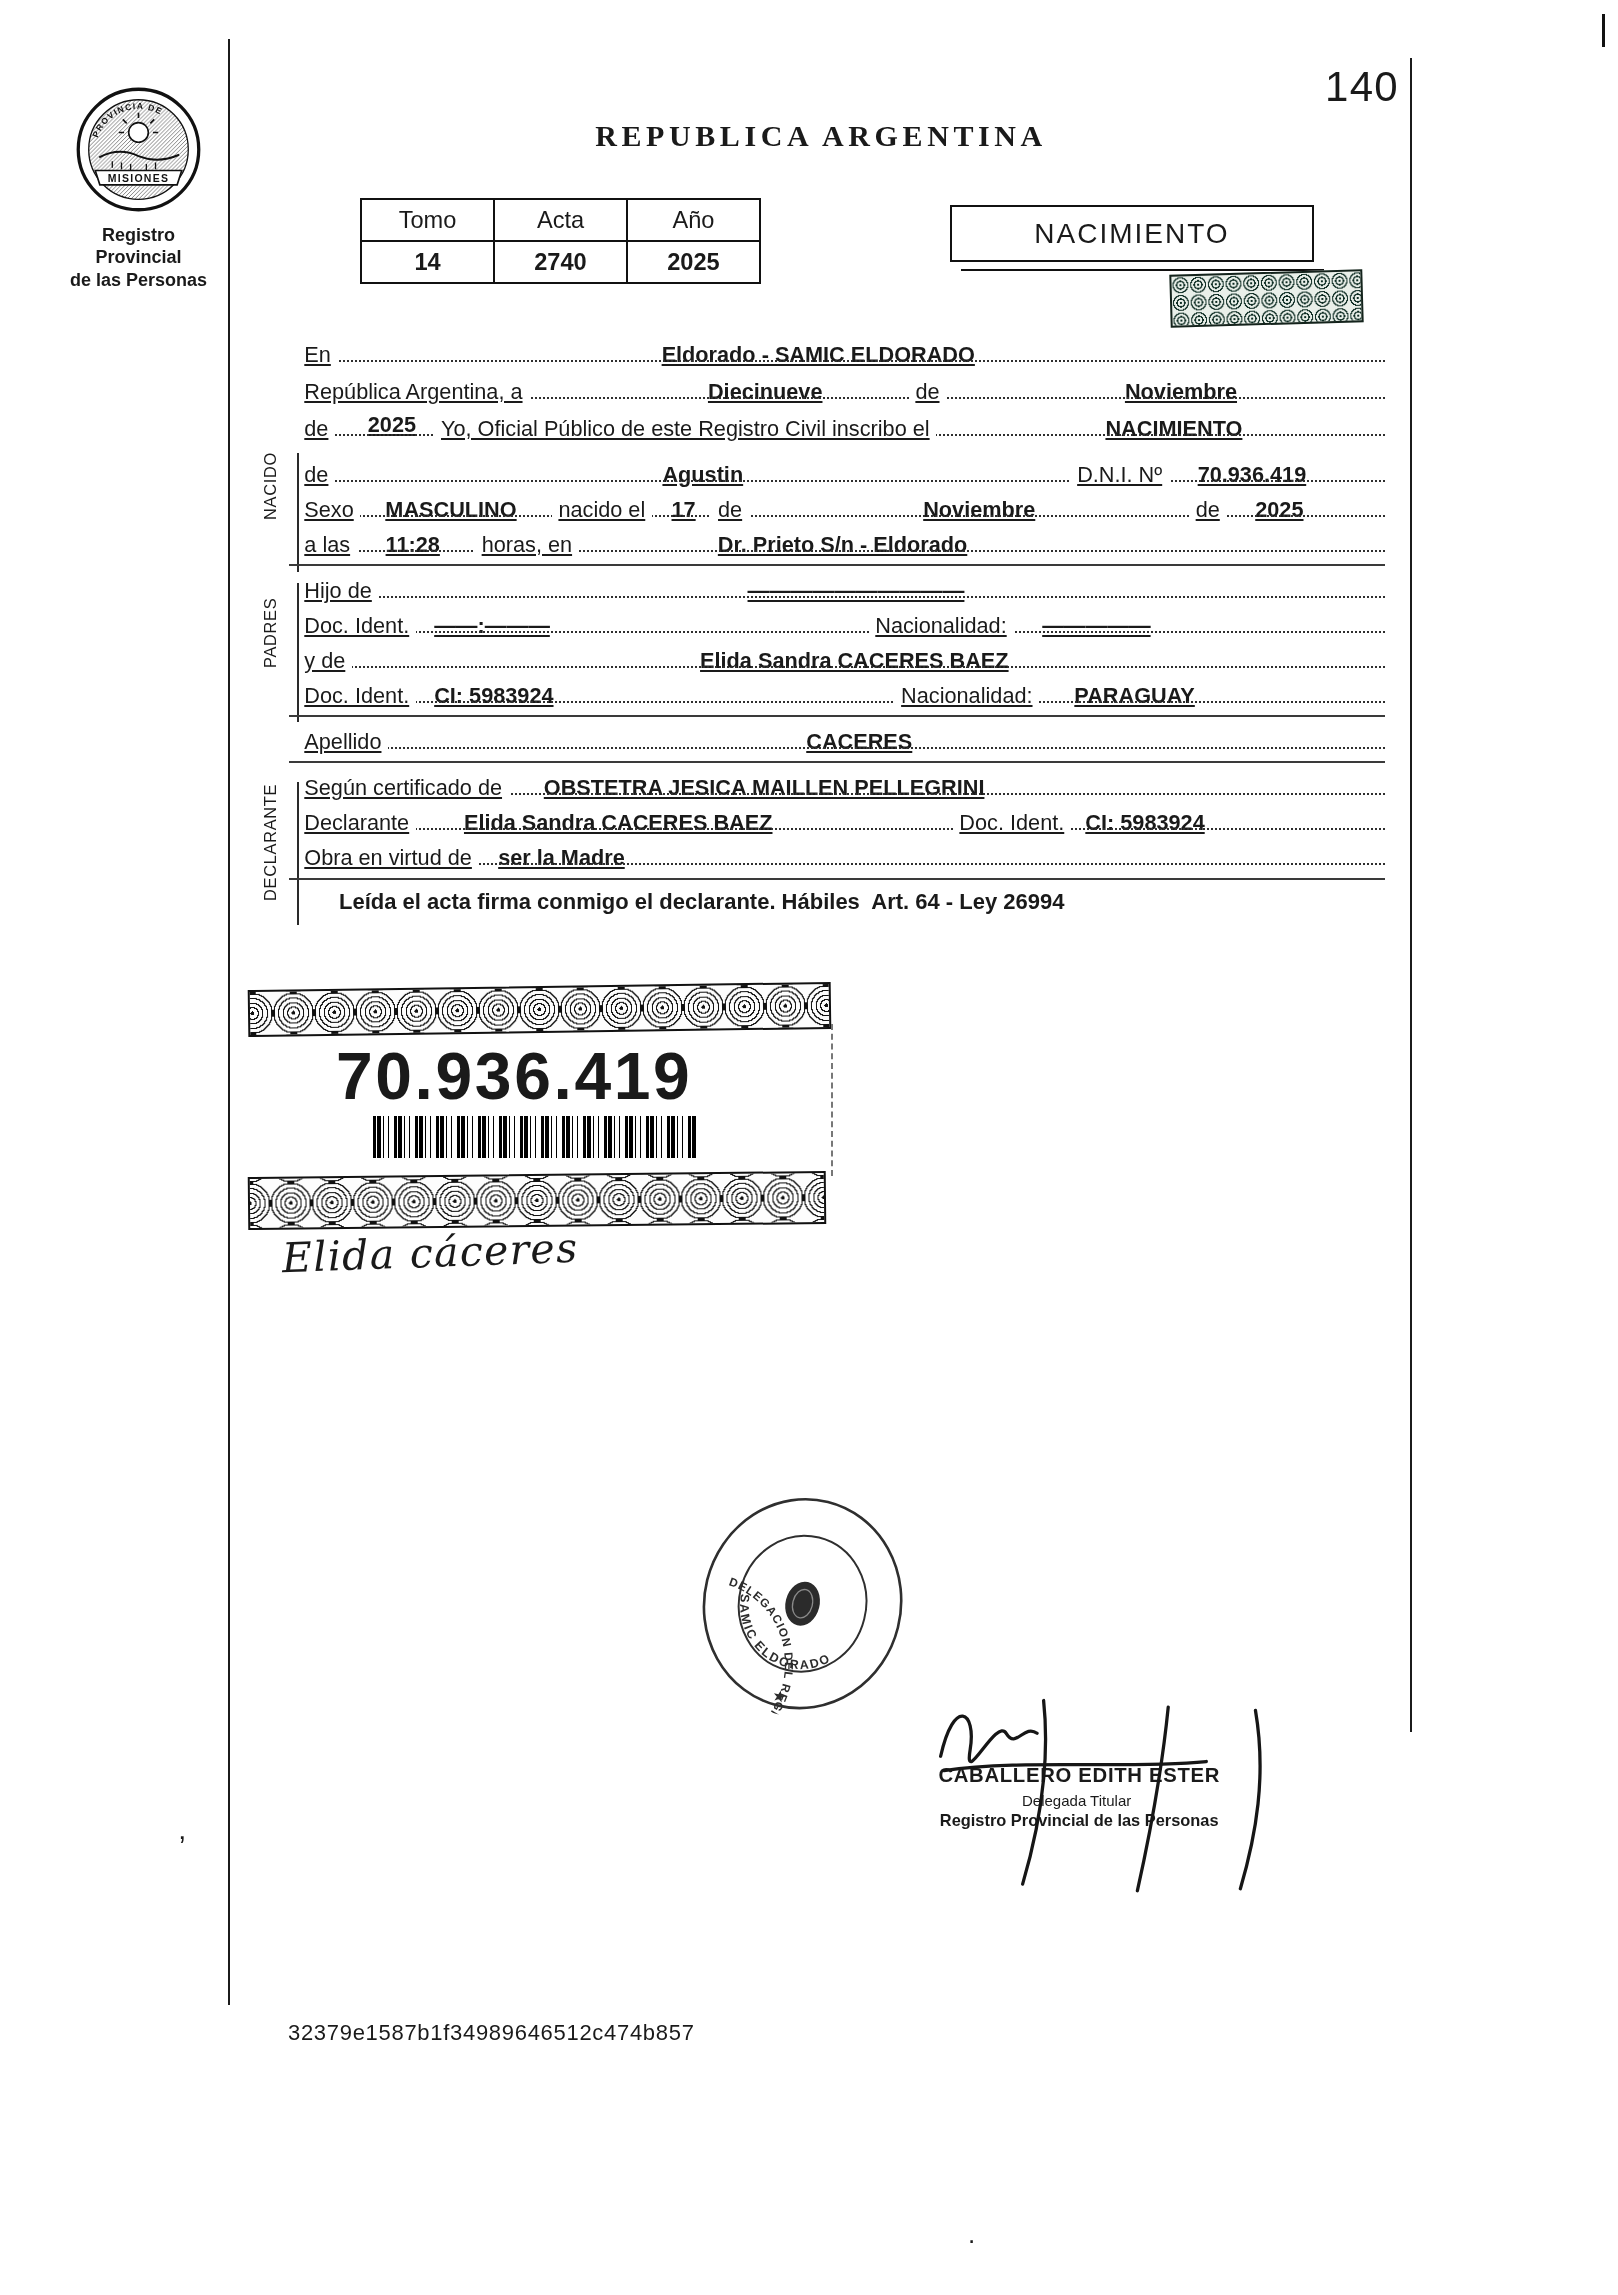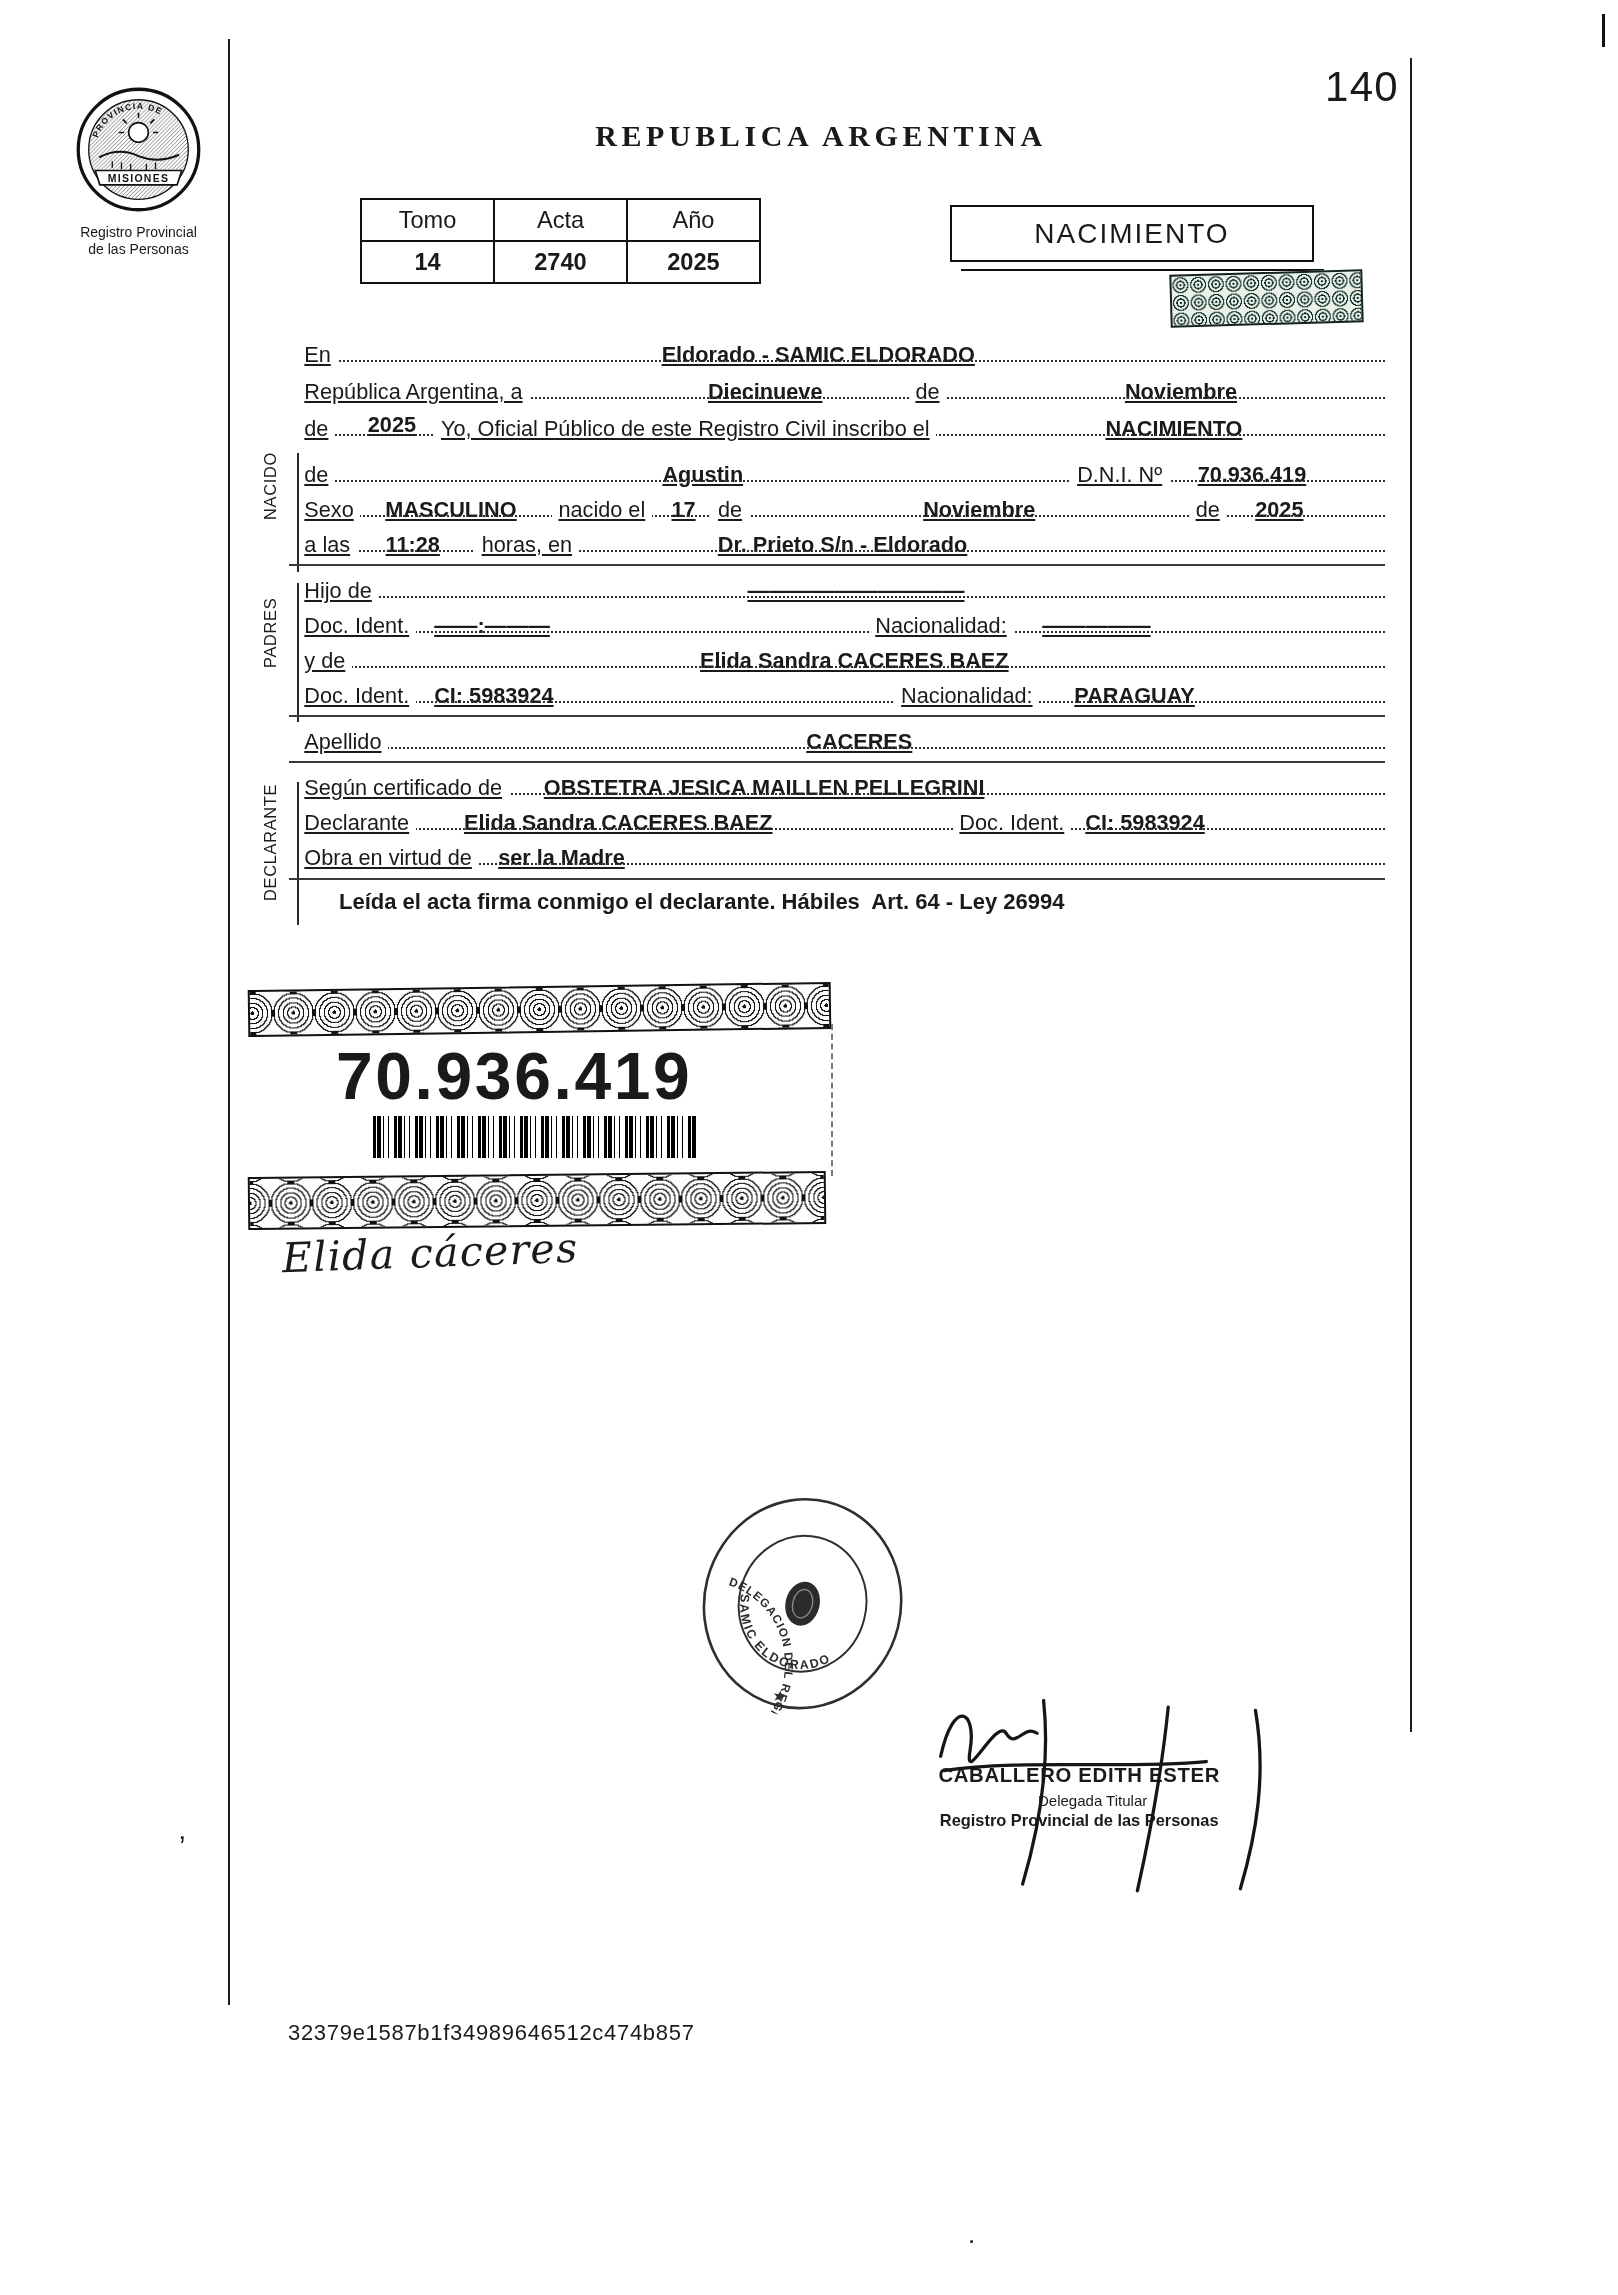--- a/index.html
+++ b/index.html
@@ -8,21 +8,21 @@
 
   
   .border-left  { position:absolute; left:228px; top:39px;  width:2px; height:1966px; background:#1b1b1b; }
   .border-right { position:absolute; left:1410px; top:58px; width:2px; height:1674px; background:#1b1b1b; }
   .corner-tick  { position:absolute; left:1602px; top:14.4px; width:3.3px; height:33px; background:#111; }
 
   .page-number { position:absolute; left:1325px; top:63px; font-size:42px; letter-spacing:1.3px; }
 
   
   .logo { position:absolute; left:63px; top:84px; width:151px; text-align:center; }
-  .logo-text { margin-top:6.6px; font-size:14px; line-height:1.25; font-weight:400; }
+  .logo-text { margin-top:6.6px; font-size:18px; line-height:1.25; font-weight:700; }
 
   .title { position:absolute; left:578px; top:119px; width:486px; text-align:center;
            font-family:Liberation Serif, serif; font-weight:bold; font-size:30px; letter-spacing:4.6px; }
 
   
   .acta-table { position:absolute; left:360px; top:198px; border-collapse:collapse; }
   .acta-table td { border:2px solid #111; width:129px; height:38px; text-align:center; font-size:23.6px; }
   .acta-table tr.vals td { font-weight:700; }
 
   
@@ -72,21 +72,21 @@
 
   .hand-sign { position:absolute; left:282px; top:1229px; font-family:"DejaVu Serif", serif; font-style:italic;
                font-size:41px; letter-spacing:1.3px; transform:rotate(-2deg); }
 
   
   .stamp { position:absolute; left:694px; top:1491px; width:217px; height:226px; transform:rotate(14deg); }
 
   
   .official { position:absolute; left:924px; top:1671px; width:394px; height:223px; }
   .official-name  { position:absolute; left:14.4px;  top:93px; font-size:20.3px; font-weight:700; letter-spacing:0.7px; }
-  .official-title { position:absolute; left:98px; top:121px; font-size:15px;margin-left:16px; }
+  .official-title { position:absolute; left:98px; top:121px; font-size:15px; }
   .official-org   { position:absolute; left:15.8px;  top:140px; font-size:16.4px; font-weight:700; }
   .official-strokes { position:absolute; left:0; top:0; width:394px; height:223px; }
 
   .hash { position:absolute; left:288px; top:2020px; font-size:22px; font-weight:400; letter-spacing:0.7px; }
   .artifact-comma { position:absolute; left:179px; top:1813px; font-size:29px; }
   .artifact-dot { position:absolute; left:968px; top:2219px; font-size:26px; }
 </style>
 </head>
 <body>
 

